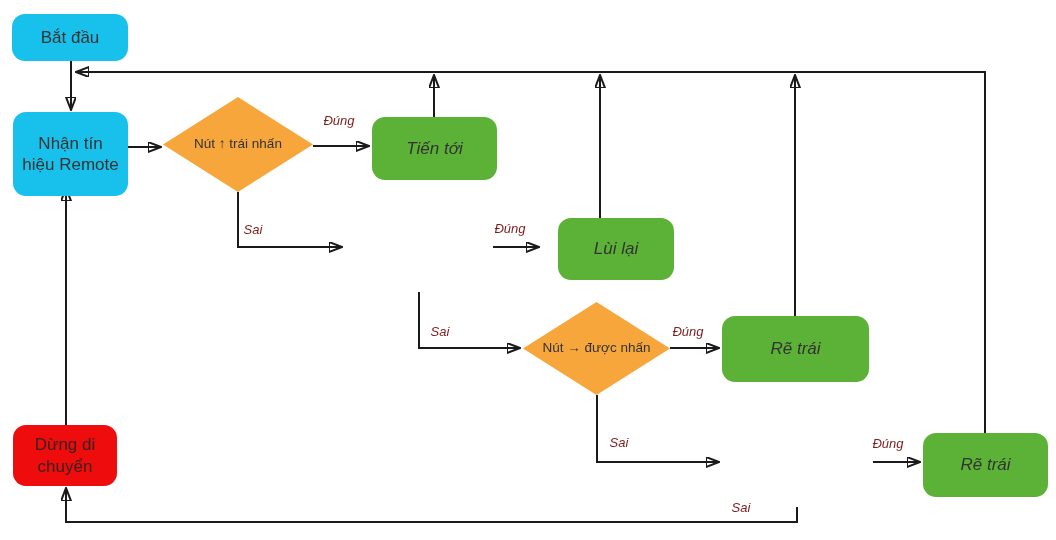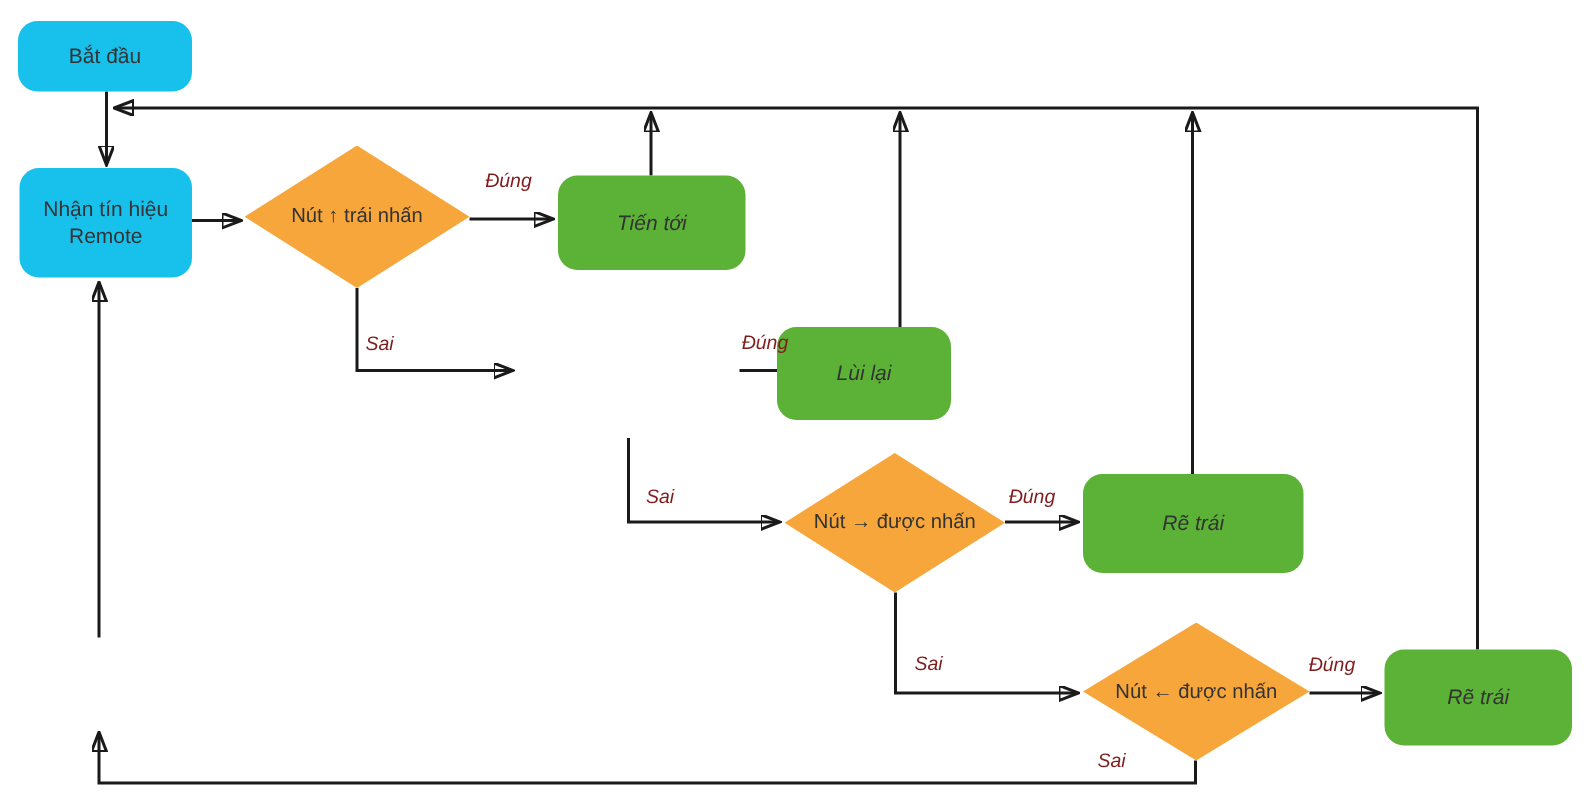--- a/index.html
+++ b/index.html
@@ -10,21 +10,21 @@
     font-family:"Liberation Sans", sans-serif;
     overflow:hidden;
   }
   svg.edges{position:absolute;left:0;top:0;width:1056px;height:540px;}
   svg.edges path{fill:none;stroke:#1a1a1a;stroke-width:2px;}
   .node{
     position:absolute;
     display:flex;align-items:center;justify-content:center;
     text-align:center;
     color:#333333;
-    font-size:14px;
+    font-size:17px;
     line-height:1.25;
     box-sizing:border-box;
   }
   .rounded{border-radius:13px;padding:4px 8px;}
   .cyan{background:#18C1EC;}
   .green{background:#5CB236;font-style:italic;}
   .red{background:#EE0C0C;color:#3a2020;}
   .diamond{
     background:#F7A63C;
     clip-path:polygon(50% 0,100% 50%,50% 100%,0 50%);
@@ -62,37 +62,37 @@
     <path d="M797,507 L797,522 L66,522 L66,489" marker-end="url(#ah)"></path>
     <path d="M66,425 L66,189" marker-end="url(#ah)"></path>
     <path d="M434,117 L434,76" marker-end="url(#ah)"></path>
     <path d="M600,218 L600,76" marker-end="url(#ah)"></path>
     <path d="M795,316 L795,76" marker-end="url(#ah)"></path>
     <path d="M985,433 L985,72 L77,72" marker-end="url(#ah)"></path>
   </svg>
 
   <div class="node rounded cyan" style="left:12px;top:14px;width:116px;height:47px;">Bắt đầu</div>
 
-  <div class="node rounded cyan" style="left:13px;top:112px;width:115px;height:73px;">Nhận tín hiệu Remote</div>
+  <div class="node rounded cyan" style="left:13px;top:112px;width:115px;height:84px;">Nhận tín hiệu Remote</div>
 
   <div class="node diamond" style="left:163px;top:97px;width:150px;height:95px;">Nút ↑ trái nhấn</div>
 
   <div class="node rounded green" style="left:372px;top:117px;width:125px;height:63px;">Tiến tới</div>
 
 
-  <div class="node rounded green" style="left:518px;top:218px;width:116px;height:62px;">Lùi lại</div>
+  <div class="node rounded green" style="left:558px;top:218px;width:116px;height:62px;">Lùi lại</div>
 
   <div class="node diamond" style="left:523px;top:302px;width:147px;height:93px;text-align:right;">Nút → được nhấn</div>
 
   <div class="node rounded green" style="left:722px;top:316px;width:147px;height:66px;">Rẽ trái</div>
 
-  <div class="node diamond" style="left:722px;top:415px;width:151px;height:92px;">Nút ← được nhấn</div>
 
   <div class="node rounded green" style="left:923px;top:433px;width:125px;height:64px;text-align:center;">Rẽ trái</div>
 
+  <div class="node rounded red" style="left:13px;top:425px;width:104px;height:61px;">Dừng di chuyển</div>
 
   <div class="edge-label" style="left:339px;top:120px;">Đúng</div>
   <div class="edge-label" style="left:510px;top:228px;">Đúng</div>
   <div class="edge-label" style="left:688px;top:331px;">Đúng</div>
   <div class="edge-label" style="left:888px;top:443px;">Đúng</div>
 
   <div class="edge-label" style="left:253px;top:229px;">Sai</div>
   <div class="edge-label" style="left:440px;top:331px;">Sai</div>
   <div class="edge-label" style="left:619px;top:442px;">Sai</div>
   <div class="edge-label" style="left:741px;top:507px;">Sai</div>

